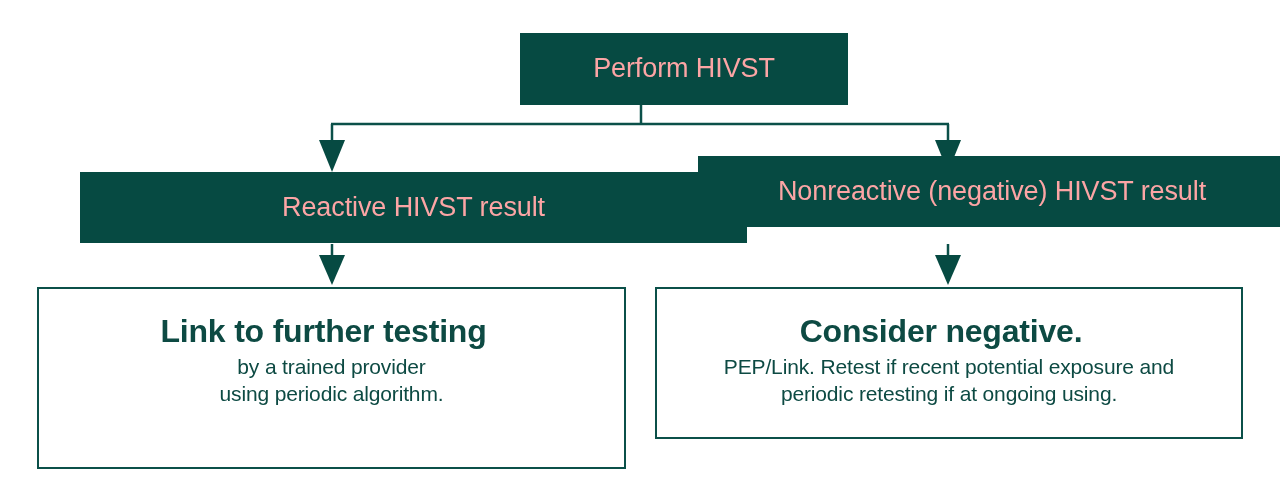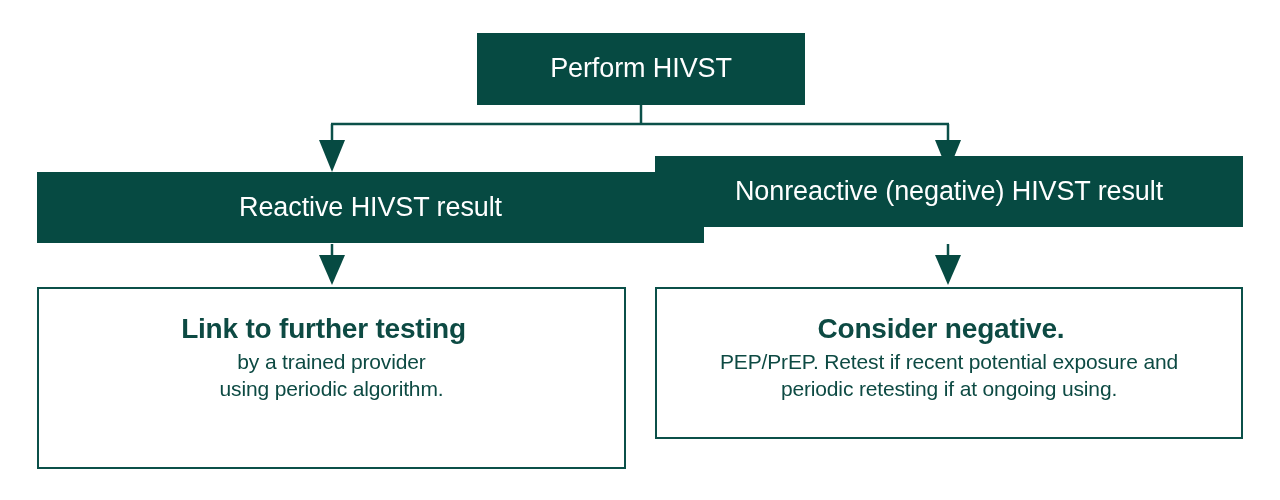--- a/index.html
+++ b/index.html
@@ -28,25 +28,26 @@
     top: 0;
     width: 1280px;
     height: 500px;
     pointer-events: none;
   }
 
   
   .node-solid {
     position: absolute;
     background: #064a42;
-    color: #ffffff;
+    color: #fca5a5;
     display: flex;
     align-items: center;
     justify-content: center;
     box-sizing: border-box;
+    margin-left: 43px;
   }
   .node-solid .node-title {
     font-size: 27px;
     font-weight: 400;
     line-height: 1.15;
     letter-spacing: -0.1px;
     text-align: center;
     white-space: nowrap;
   }
 
@@ -87,21 +88,21 @@
     height: 182px;
   }
   #node-consider-negative {
     left: 655px;
     top: 287px;
     width: 588px;
     height: 152px;
   }
 
   .node-heading {
-    font-size: 28px;
+    font-size: 32px;
     font-weight: bold;
     line-height: 1.28;
     letter-spacing: -0.2px;
     margin: 0 16px 1px 0;
   }
   .node-body {
     font-size: 21px;
     font-weight: 400;
     line-height: 1.30;
     letter-spacing: -0.15px;
@@ -153,18 +154,18 @@
     <p class="node-heading">Link to further testing</p>
     <p class="node-body">
       <span class="line">by a trained provider</span>
       <span class="line">using periodic algorithm.</span>
     </p>
   </div>
 
   <div class="node-outlined" id="node-consider-negative">
     <p class="node-heading">Consider negative.</p>
     <p class="node-body">
-      <span class="line">PEP/PrEP. Retest if recent potential exposure and</span>
+      <span class="line">PEP/Link. Retest if recent potential exposure and</span>
       <span class="line">periodic retesting if at ongoing using.</span>
     </p>
   </div>
 
 </div>
 
 </body></html>

